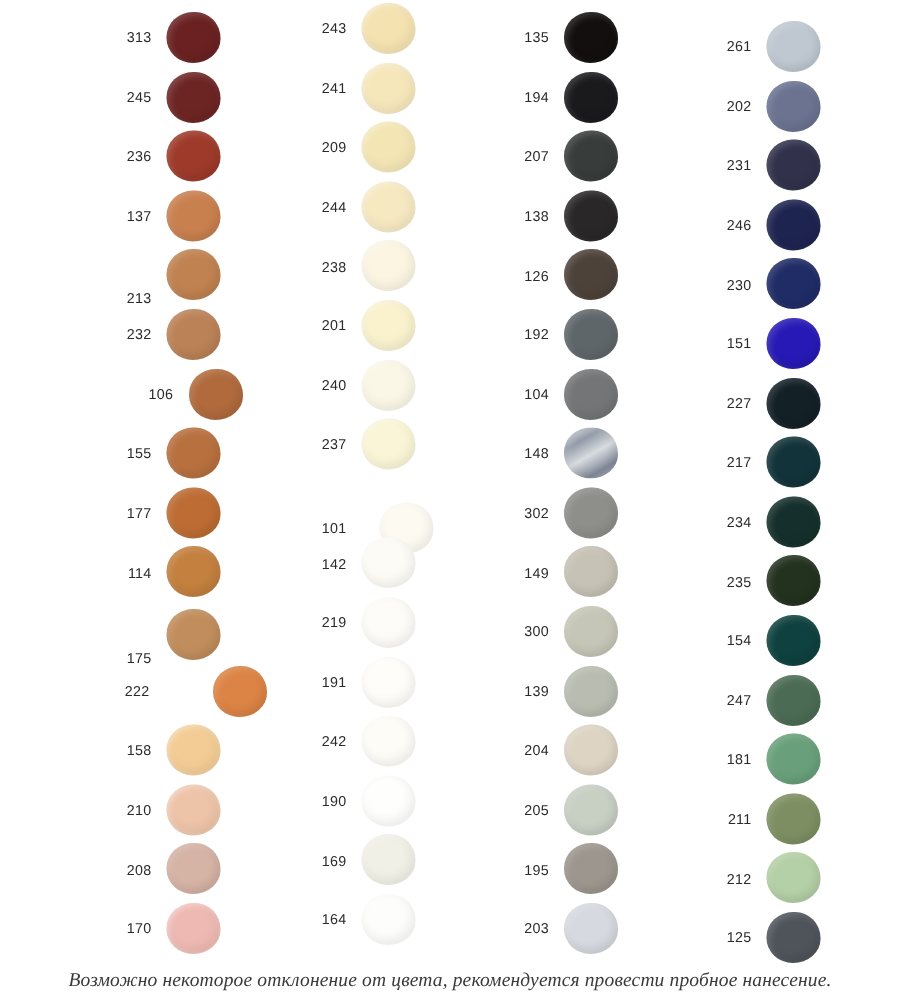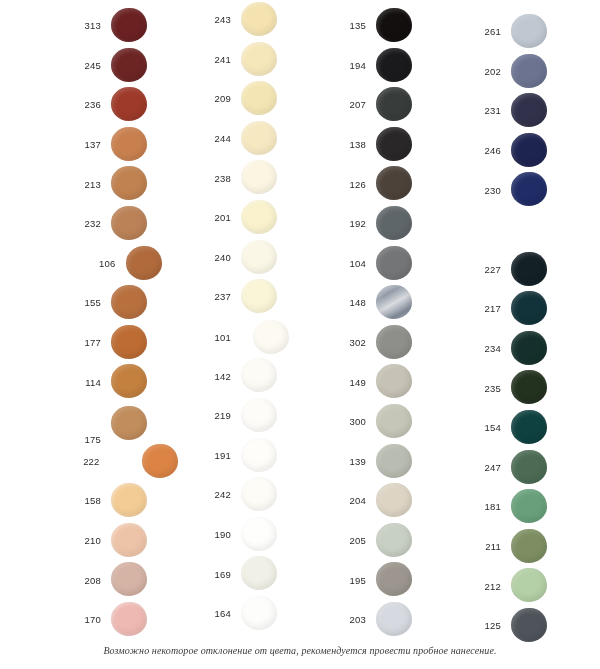--- a/index.html
+++ b/index.html
@@ -82,21 +82,21 @@
   }
 
   #caption {
     position: absolute;
     left: 0;
     right: 0;
     top: 645px;
     text-align: center;
     font-family: "Liberation Serif", serif;
     font-style: italic;
-    font-size: 10px;
+    font-size: 13px;
     color: #3a3a3a;
     letter-spacing: 0.1px;
   }
 </style>
 </head>
 <body>
 
 <div id="chart">
 
   <div class="column" style="left: 55px;">
@@ -117,21 +117,21 @@
         <div class="swatch-dot-wrap">
           <div class="swatch-dot" style="background-color: rgb(158, 58, 42);"></div>
         </div>
       </div>
       <div class="swatch-row" style="top: 124.8px;">
         <div class="swatch-code">137</div>
         <div class="swatch-dot-wrap">
           <div class="swatch-dot" style="background-color: rgb(201, 128, 79);"></div>
         </div>
       </div>
-      <div class="swatch-row" style="top: 164.4px;">
+      <div class="swatch-row" style="top: 164.4px; align-items: flex-end;">
         <div class="swatch-code">213</div>
         <div class="swatch-dot-wrap">
           <div class="swatch-dot" style="background-color: rgb(192, 130, 80);"></div>
         </div>
       </div>
       <div class="swatch-row" style="top: 204px;">
         <div class="swatch-code">232</div>
         <div class="swatch-dot-wrap">
           <div class="swatch-dot" style="background-color: rgb(187, 130, 87);"></div>
         </div>
@@ -239,21 +239,21 @@
         <div class="swatch-dot-wrap">
           <div class="swatch-dot pale" style="background-color: rgb(251, 247, 230);"></div>
         </div>
       </div>
       <div class="swatch-row" style="top: 277.2px;">
         <div class="swatch-code">237</div>
         <div class="swatch-dot-wrap">
           <div class="swatch-dot pale" style="background-color: rgb(250, 245, 214);"></div>
         </div>
       </div>
-      <div class="swatch-row" style="top: 318px; gap: 12px;">
+      <div class="swatch-row" style="top: 333px; gap: 12px;">
         <div class="swatch-code">101</div>
         <div class="swatch-dot-wrap">
           <div class="swatch-dot pale" style="background-color: rgb(252, 250, 241);"></div>
         </div>
       </div>
       <div class="swatch-row" style="top: 356.4px;">
         <div class="swatch-code">142</div>
         <div class="swatch-dot-wrap">
           <div class="swatch-dot pale" style="background-color: rgb(253, 251, 245);"></div>
         </div>
@@ -417,20 +417,26 @@
         <div class="swatch-dot-wrap">
           <div class="swatch-dot" style="background-color: rgb(30, 36, 80);"></div>
         </div>
       </div>
       <div class="swatch-row" style="top: 170.4px;">
         <div class="swatch-code">230</div>
         <div class="swatch-dot-wrap">
           <div class="swatch-dot" style="background-color: rgb(31, 44, 102);"></div>
         </div>
       </div>
+      <div class="swatch-row" style="top: 210px;">
+        <div class="swatch-code">151</div>
+        <div class="swatch-dot-wrap">
+          <div class="swatch-dot" style="background-color: rgb(39, 25, 181);"></div>
+        </div>
+      </div>
       <div class="swatch-row" style="top: 249.6px;">
         <div class="swatch-code">227</div>
         <div class="swatch-dot-wrap">
           <div class="swatch-dot" style="background-color: rgb(19, 32, 38);"></div>
         </div>
       </div>
       <div class="swatch-row" style="top: 289.2px;">
         <div class="swatch-code">217</div>
         <div class="swatch-dot-wrap">
           <div class="swatch-dot" style="background-color: rgb(18, 51, 58);"></div>

